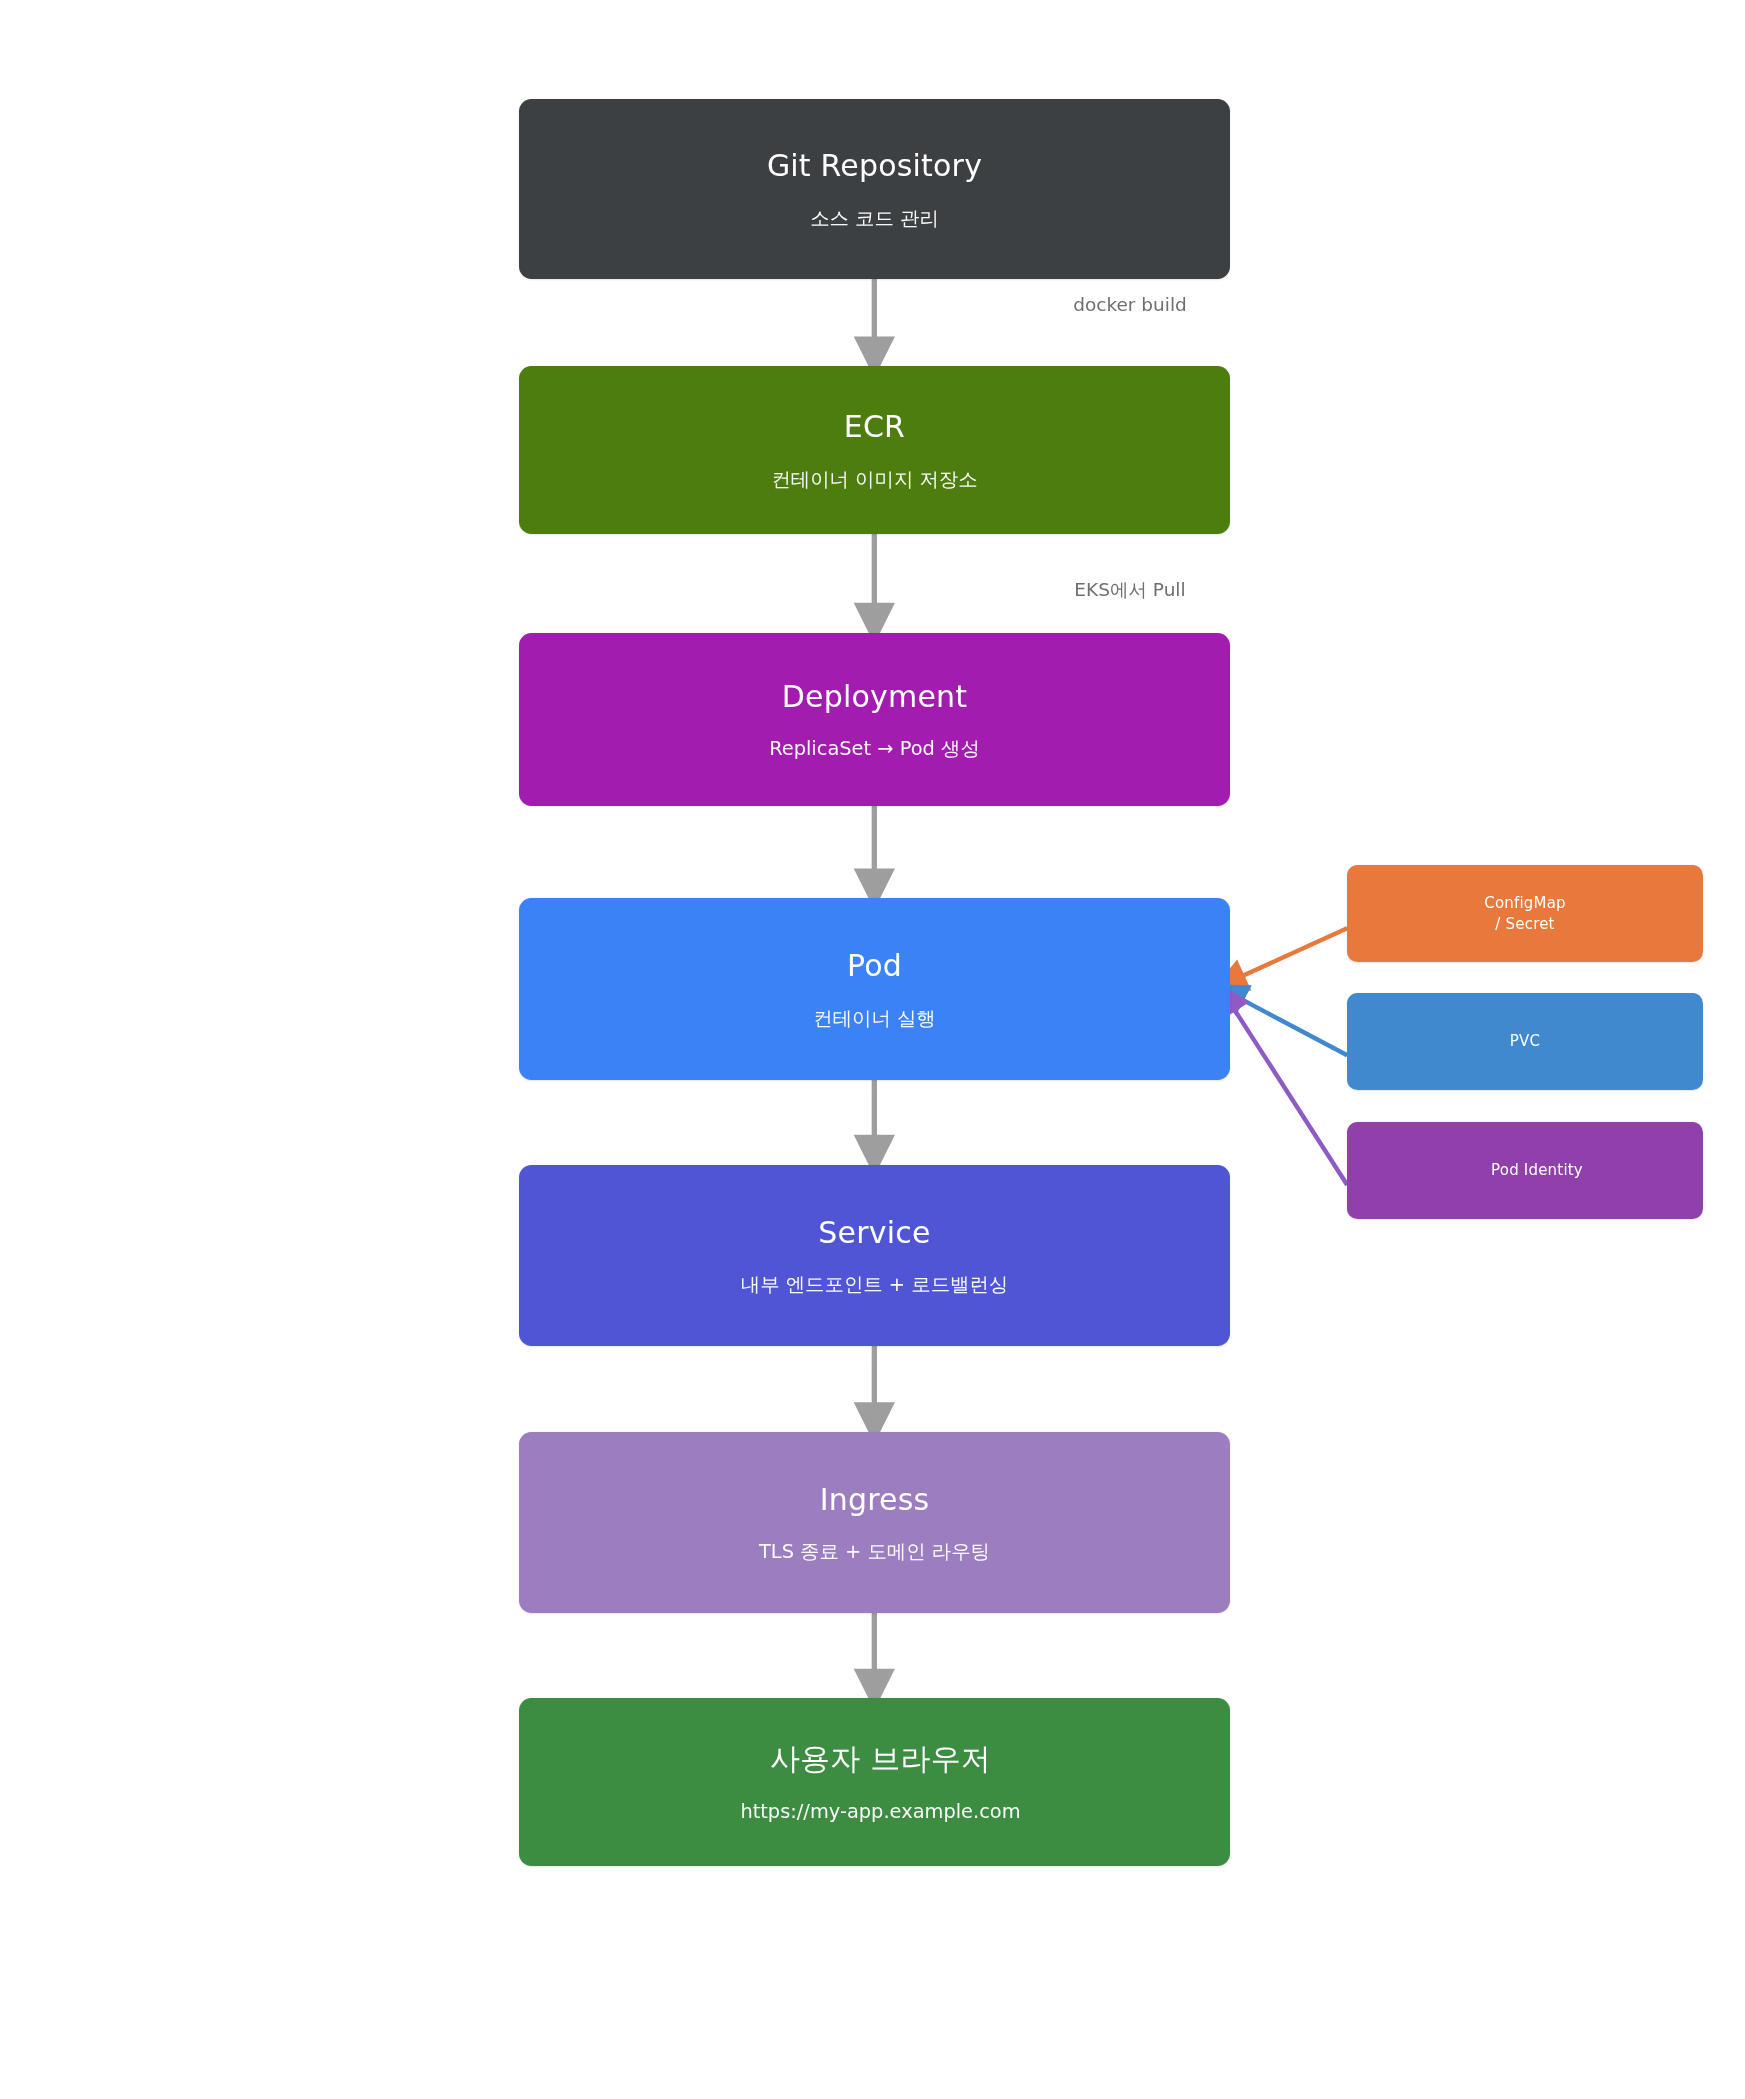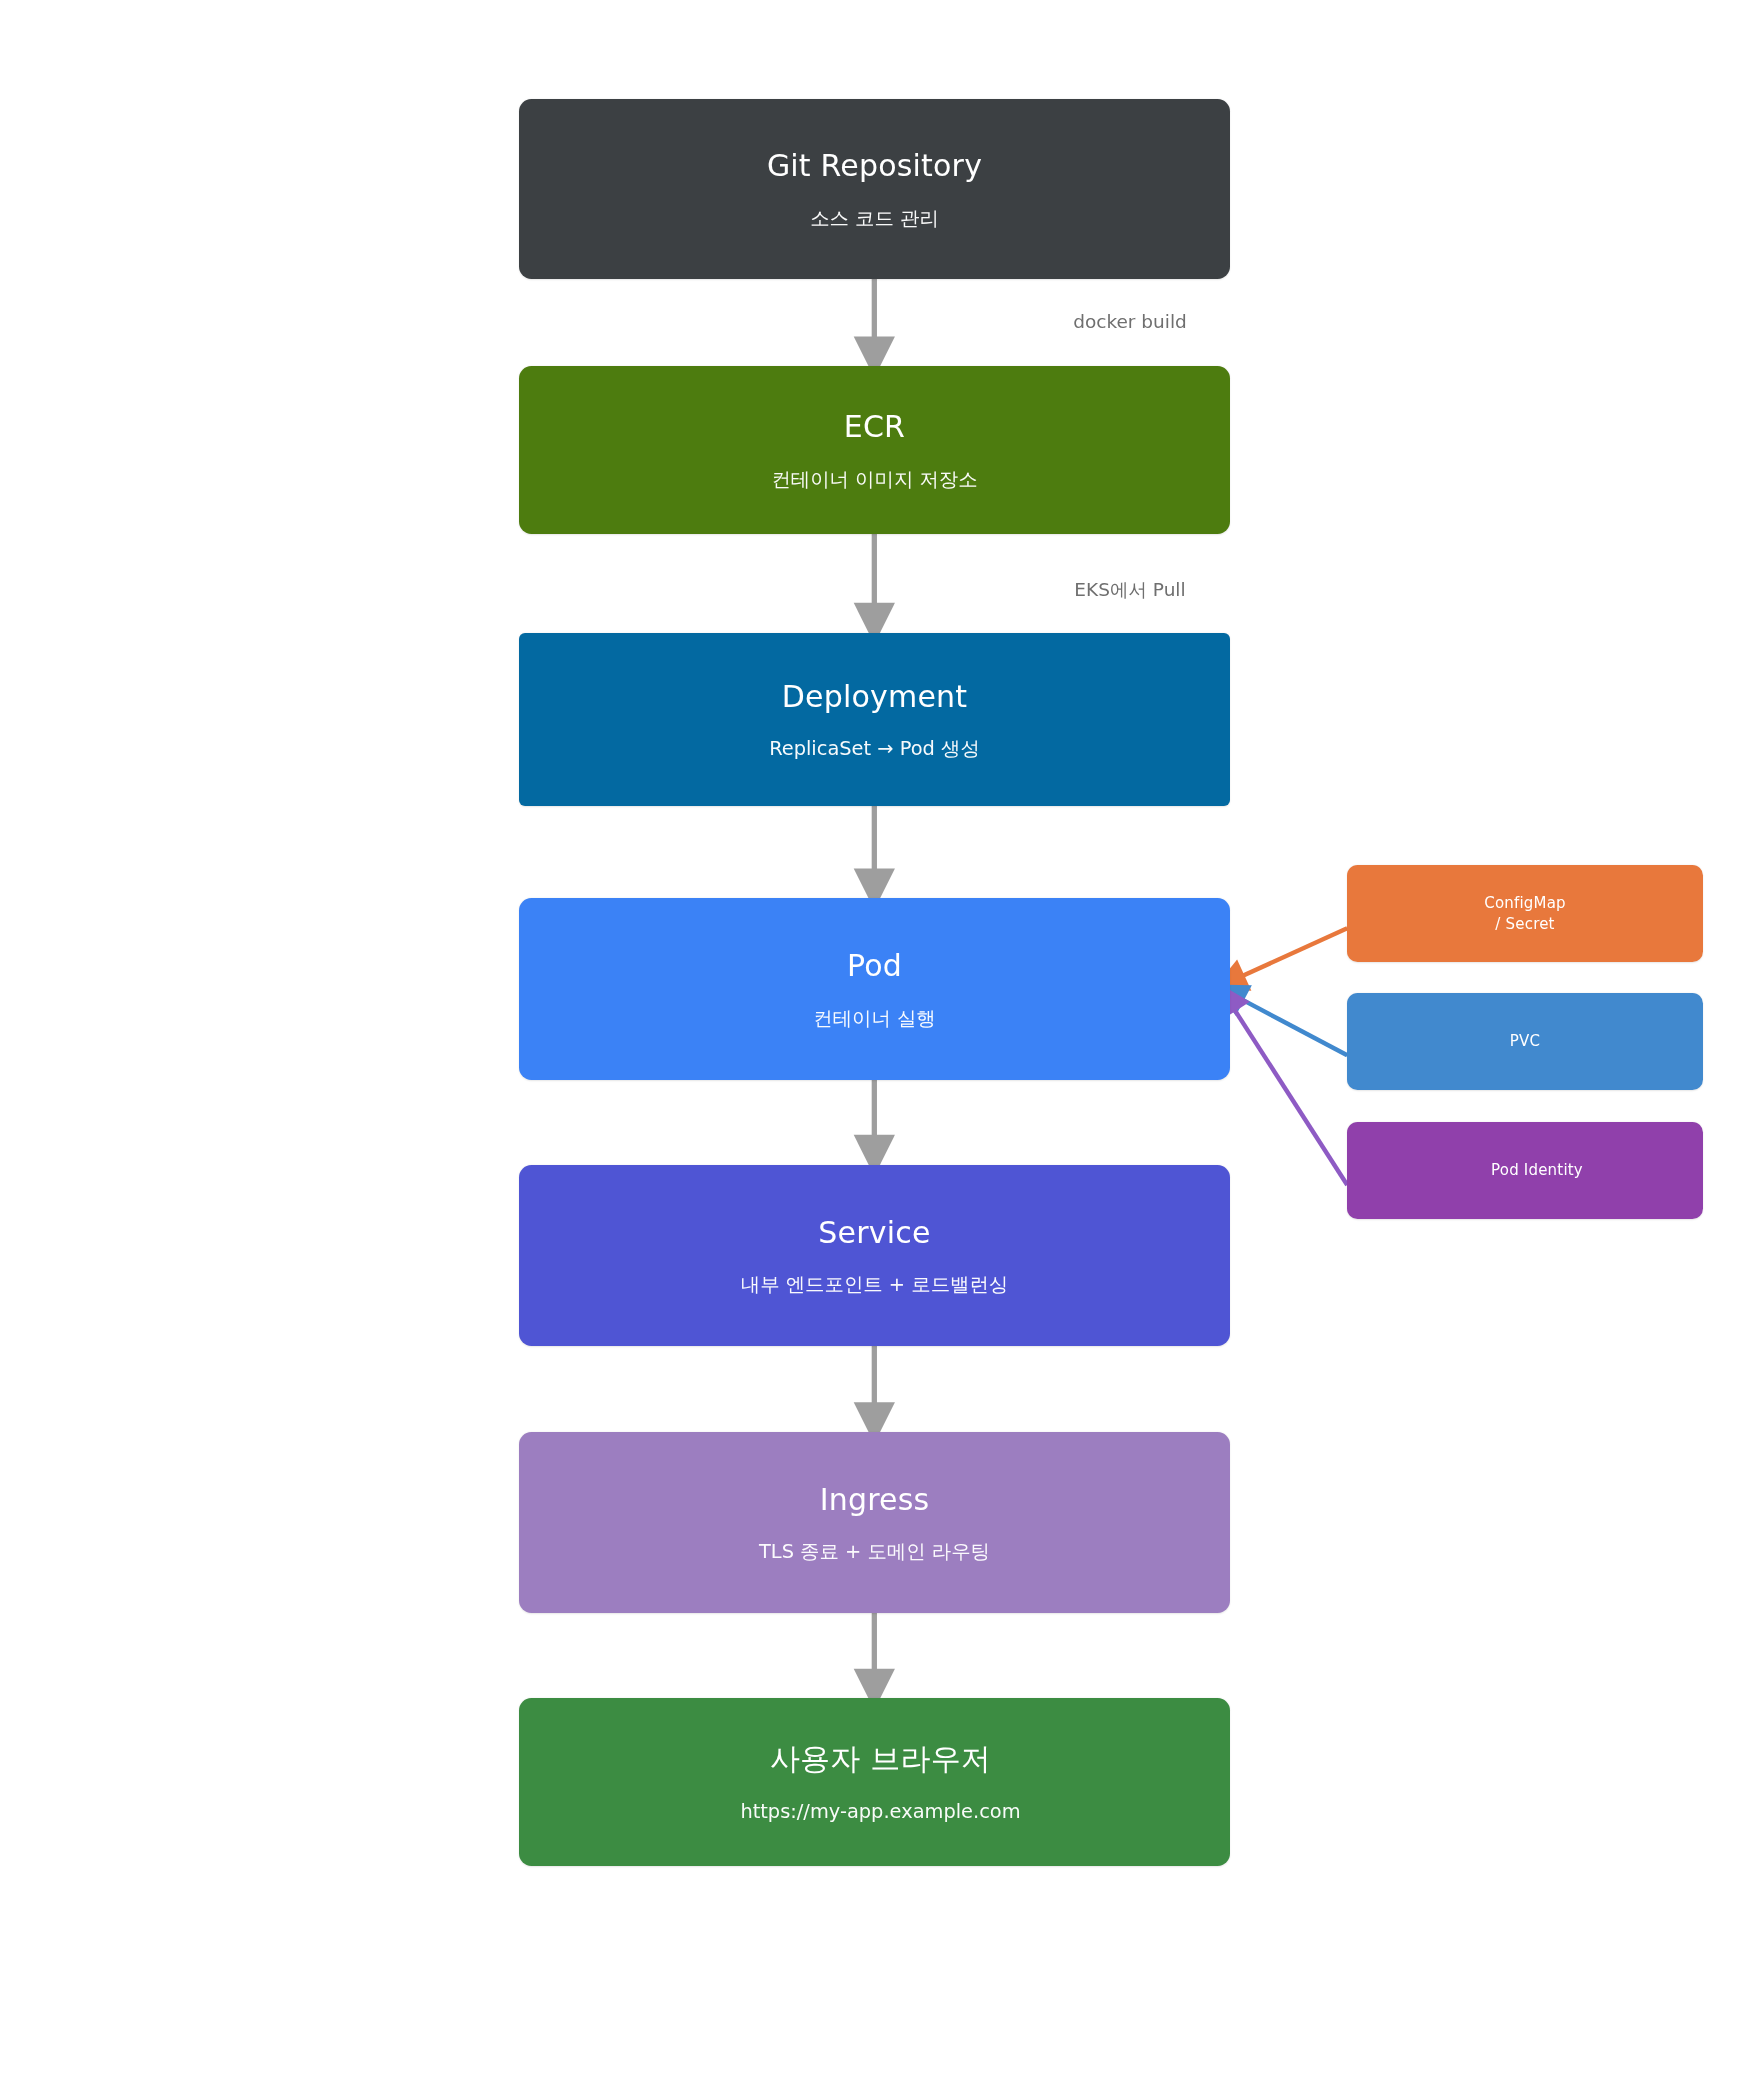--- a/index.html
+++ b/index.html
@@ -72,31 +72,31 @@
     font-size: 18.5px;
     color: #6f6f6f;
     white-space: nowrap;
     text-align: center;
     transform: translateX(-50%);
   }
 
   
   #node-git        { top: 99px;  height: 180px;  background: #3c4043; }
   #node-ecr        { top: 366px;  height: 168px;  background: #4d7c0f; }
-  #node-deployment { top: 633px;  height: 173px;  background: #0369a1; border-radius: 6px; }
+  #node-deployment { top: 633px;  height: 173px;  background: #a21caf; }
   #node-pod        { top: 898px; height: 182px;  background: #3b82f6; }
   #node-service    { top: 1165px; height: 181px;  background: #4f55d4; }
   #node-ingress    { top: 1432px; height: 181px;  background: #9c7ec0; }
   #node-browser    { top: 1698px; height: 168px;  background: #3c8c42; padding-left: 12px; }
 
   #node-configmap  { top: 865px;  height: 97px;  background: #e8783c; }
   #node-pvc        { top: 993px; height: 97px;  background: #4189ce; }
   #node-identity   { top: 1122px; height: 97px;  background: #9040ab; padding-left: 24px; }
 
-  #label-docker-build { left: 1130px; top: 311px; }
+  #label-docker-build { left: 1130px; top: 294px; }
   #label-eks-pull     { left: 1130px; top: 577px; }
 </style>
 </head>
 <body>
 
 <div id="diagram-root">
 
   <svg id="edge-layer" viewBox="0 0 1979 2380" width="1746" height="2100" xmlns="http://www.w3.org/2000/svg">
     <defs>
       <marker id="arrow-gray" markerWidth="9" markerHeight="9" refX="4.2" refY="4.5" orient="auto" markerUnits="strokeWidth">

